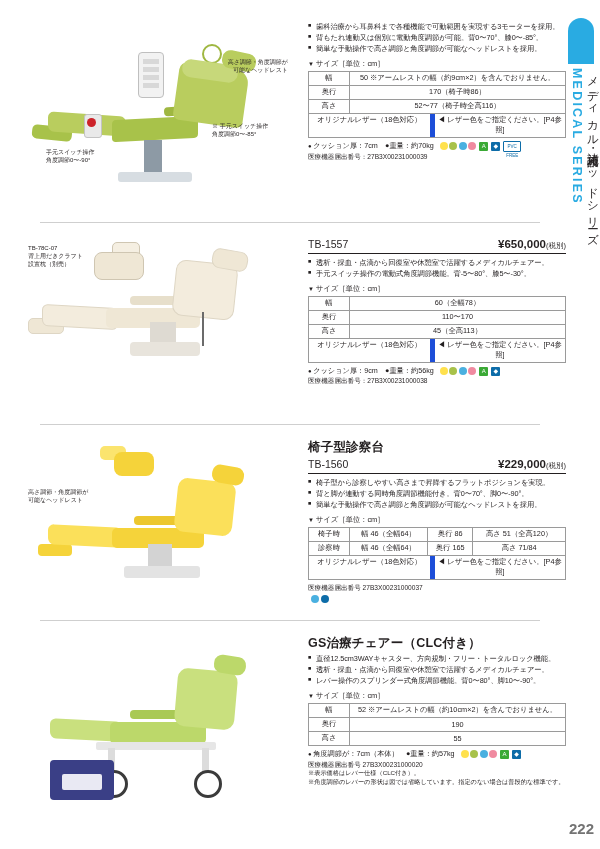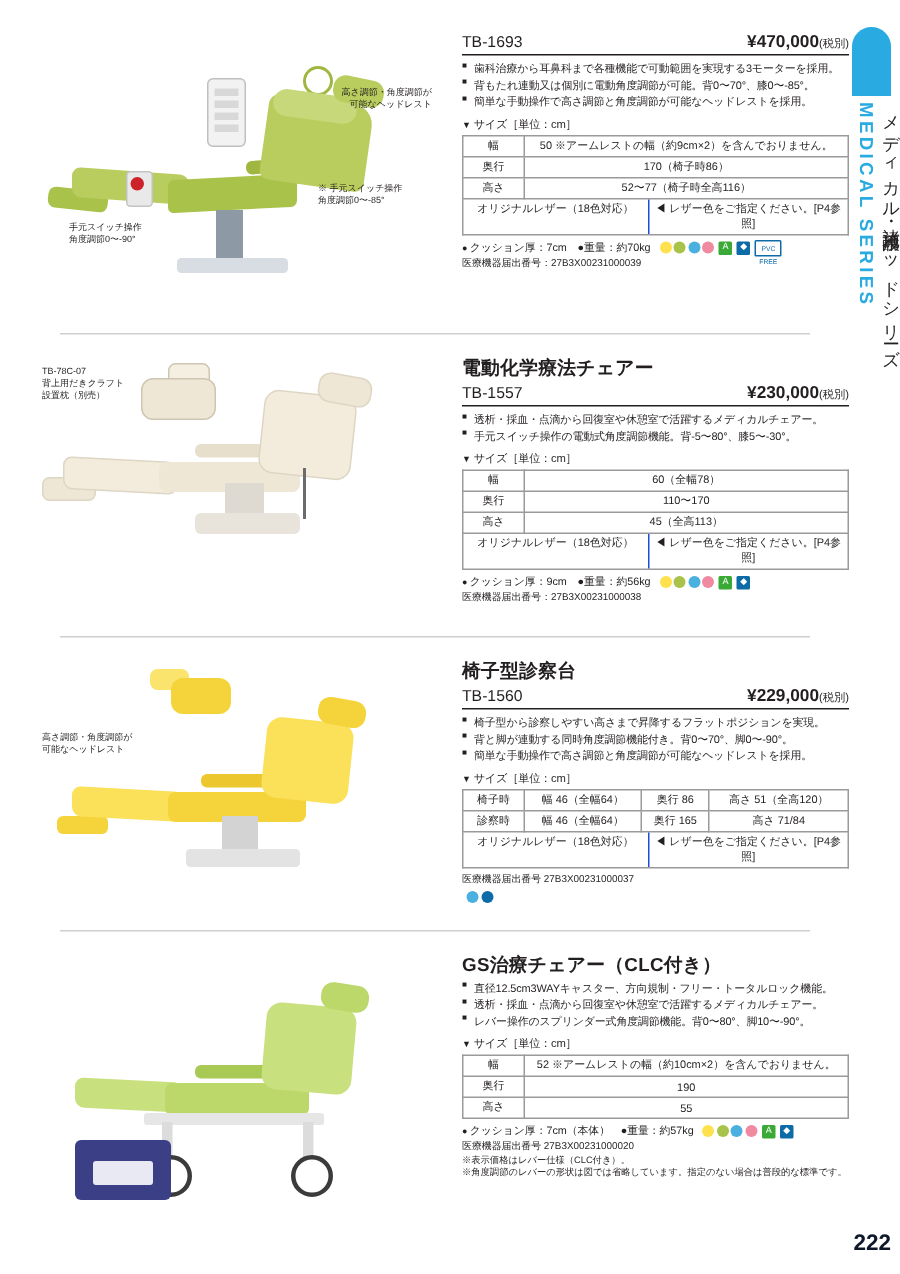--- a/index.html
+++ b/index.html
@@ -5,21 +5,21 @@
   html,body{margin:0;padding:0;background:#ffffff;}
   body{width:600px;height:849px;position:relative;font-family:"Liberation Sans",sans-serif;color:#231f20;overflow:hidden;}
   .page{position:absolute;inset:0;width:600px;height:849px;background:#fff;}
 
   
   .side-band{position:absolute;right:0;top:0;width:44px;height:849px;background:#fff;}
   .side-tab{position:absolute;right:6px;top:18px;width:26px;height:46px;background:#29abe2;border-radius:13px 13px 0 0;}
   .side-vert{position:absolute;right:4px;top:30px;width:30px;height:700px;}
   .side-vert .v1{position:absolute;right:12px;top:38px;writing-mode:vertical-rl;text-orientation:mixed;font-size:12.5px;letter-spacing:2.2px;color:#29abe2;font-weight:bold;white-space:nowrap;}
   .side-vert .v2{position:absolute;right:-4px;top:38px;writing-mode:vertical-rl;text-orientation:mixed;font-size:11.5px;letter-spacing:1.6px;color:#231f20;white-space:nowrap;}
-  .pagenum{position:absolute;right:6px;bottom:12px;font-size:15px;font-weight:bold;color:#0f172a;}
+  .pagenum{position:absolute;right:6px;bottom:12px;font-size:15px;font-weight:bold;color:#737373;}
 
   
   .prod{position:absolute;left:26px;width:514px;}
   .sep{position:absolute;left:40px;width:500px;height:1px;background:#cfcfcf;}
 
   .photo{position:absolute;left:0;top:0;width:268px;}
   .info{position:absolute;left:282px;top:0;width:258px;}
 
   .pname{font-size:12.5px;font-weight:bold;letter-spacing:.2px;margin:0 0 3px 0;line-height:1.2;}
   .pcode-row{display:flex;align-items:baseline;justify-content:space-between;border-bottom:1px solid #231f20;padding-bottom:2px;margin-bottom:4px;}
@@ -33,21 +33,21 @@
 
   .sizehead{font-size:7.5px;margin:4px 0 2px;letter-spacing:-.2px;}
   .sizehead .sq{color:#231f20;font-size:6px;margin-right:2px;}
 
   table.spec{border-collapse:collapse;width:100%;font-size:7.3px;}
   table.spec td{border:1px solid #9a9a9a;padding:1.5px 3px;text-align:center;white-space:nowrap;}
   table.spec td.lbl{width:34px;background:#fff;}
   table.spec td.wide{text-align:center;}
   .leather-row{border:1px solid #9a9a9a;border-top:none;display:flex;font-size:7.3px;}
   .leather-row div{padding:1.5px 3px;text-align:center;}
-  .leather-row .l{width:48%;border-right:1px solid #1d4ed8;}
+  .leather-row .l{width:48%;border-right:5px solid #1d4ed8;}
   .leather-row .r{width:52%;}
 
   .notes{margin-top:3px;font-size:7.2px;line-height:1.5;}
   .notes .row{display:flex;align-items:center;flex-wrap:wrap;gap:3px;}
   .notes .sq:before{content:"●";font-size:6px;margin-right:1.5px;}
   .notes .smallnote{font-size:6.6px;}
   .notes .tiny{font-size:6.2px;line-height:1.4;}
 
   
   .chips{display:inline-flex;gap:1.5px;vertical-align:middle;margin-left:3px;}
@@ -160,24 +160,20 @@
         <div class="foot"></div>
         <div class="anno r" style="left:176px;top:36px;width:86px;white-space:pre-line;">高さ調節・角度調節が
 可能なヘッドレスト</div>
         <div class="anno" style="left:186px;top:100px;width:78px;white-space:pre-line;">※ 手元スイッチ操作
 角度調節0〜-85°</div>
         <div class="anno" style="left:20px;top:126px;width:78px;white-space:pre-line;">手元スイッチ操作
 角度調節0〜-90°</div>
       </div>
     </div>
     <div class="info">
-      <div class="pcode-row">
-        <span class="pcode">TB-1693</span>
-        <span class="pprice"><span>¥470,000</span><small>(税別)</small></span>
-      </div>
       <ul class="bullets">
         <li>歯科治療から耳鼻科まで各種機能で可動範囲を実現する3モーターを採用。</li>
         <li>背もたれ連動又は個別に電動角度調節が可能。背0〜70°、膝0〜-85°。</li>
         <li>簡単な手動操作で高さ調節と角度調節が可能なヘッドレストを採用。</li>
       </ul>
       <div class="sizehead"><span class="sq">▼</span><span>サイズ［単位：cm］</span></div>
       <table class="spec">
         <tbody>
             <tr>
               <td class="lbl">幅</td>
@@ -231,24 +227,23 @@
         <div class="seat"></div>
         <div class="arm"></div>
         <div class="back"></div>
         <div class="head"></div>
         <div class="col"></div>
         <div class="base"></div>
         <div class="cord"></div>
       </div>
     </div>
     <div class="info">
-      <div class="pname">電動化学療法チェアー</div>
       <div class="pcode-row">
         <span class="pcode">TB-1557</span>
-        <span class="pprice"><span>¥230,000</span><small>(税別)</small></span>
+        <span class="pprice"><span>¥650,000</span><small>(税別)</small></span>
       </div>
       <ul class="bullets">
         <li>透析・採血・点滴から回復室や休憩室で活躍するメディカルチェアー。</li>
         <li>手元スイッチ操作の電動式角度調節機能。背-5〜80°、膝5〜-30°。</li>
       </ul>
       <div class="sizehead"><span class="sq">▼</span><span>サイズ［単位：cm］</span></div>
       <table class="spec">
         <tbody>
             <tr>
               <td class="lbl">幅</td>
@@ -386,21 +381,21 @@
               <td class="wide">190</td>
             </tr>
         <tr>
               <td class="lbl">高さ</td>
               <td class="wide">55</td>
             </tr>
       </tbody>
         </table>
       <div class="notes">
         <div class="row">
-            <span class="sq">クッション厚：7cm（本体）　●重量：約57kg</span>
+            <span class="sq">角度調節が：7cm（本体）　●重量：約57kg</span>
           <span class="chips">
             <span class="chip" style="background:#ffe14d"></span>
             <span class="chip" style="background:#a8c24a"></span>
             <span class="chip" style="background:#4ab0e0"></span>
             <span class="chip" style="background:#f08aa0"></span>
           </span>
           <span class="badge g">A</span>
           <span class="badge b">◆</span>
         </div>
         <div class="smallnote">医療機器届出番号 27B3X00231000020</div>

